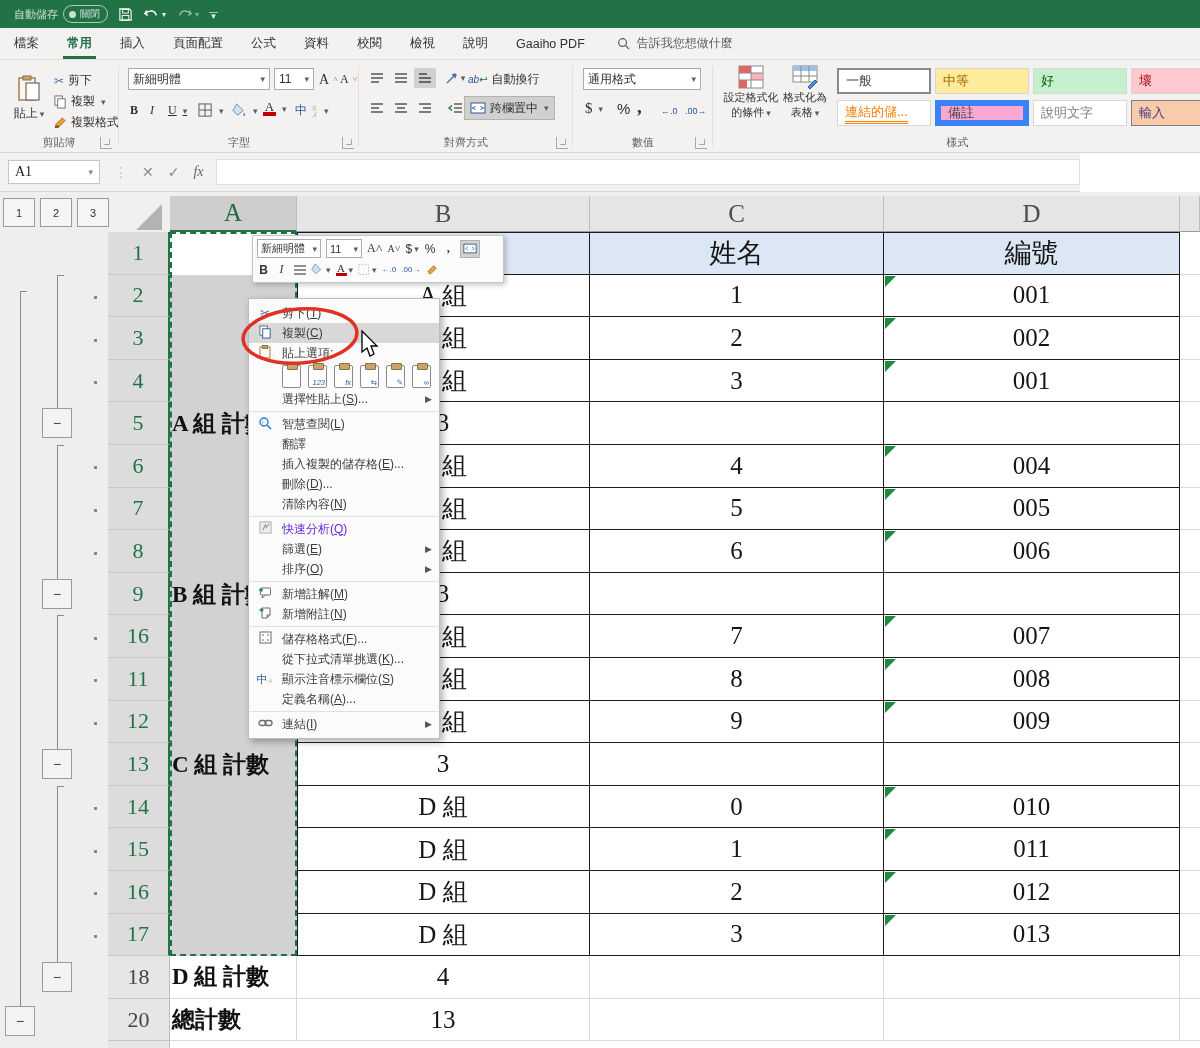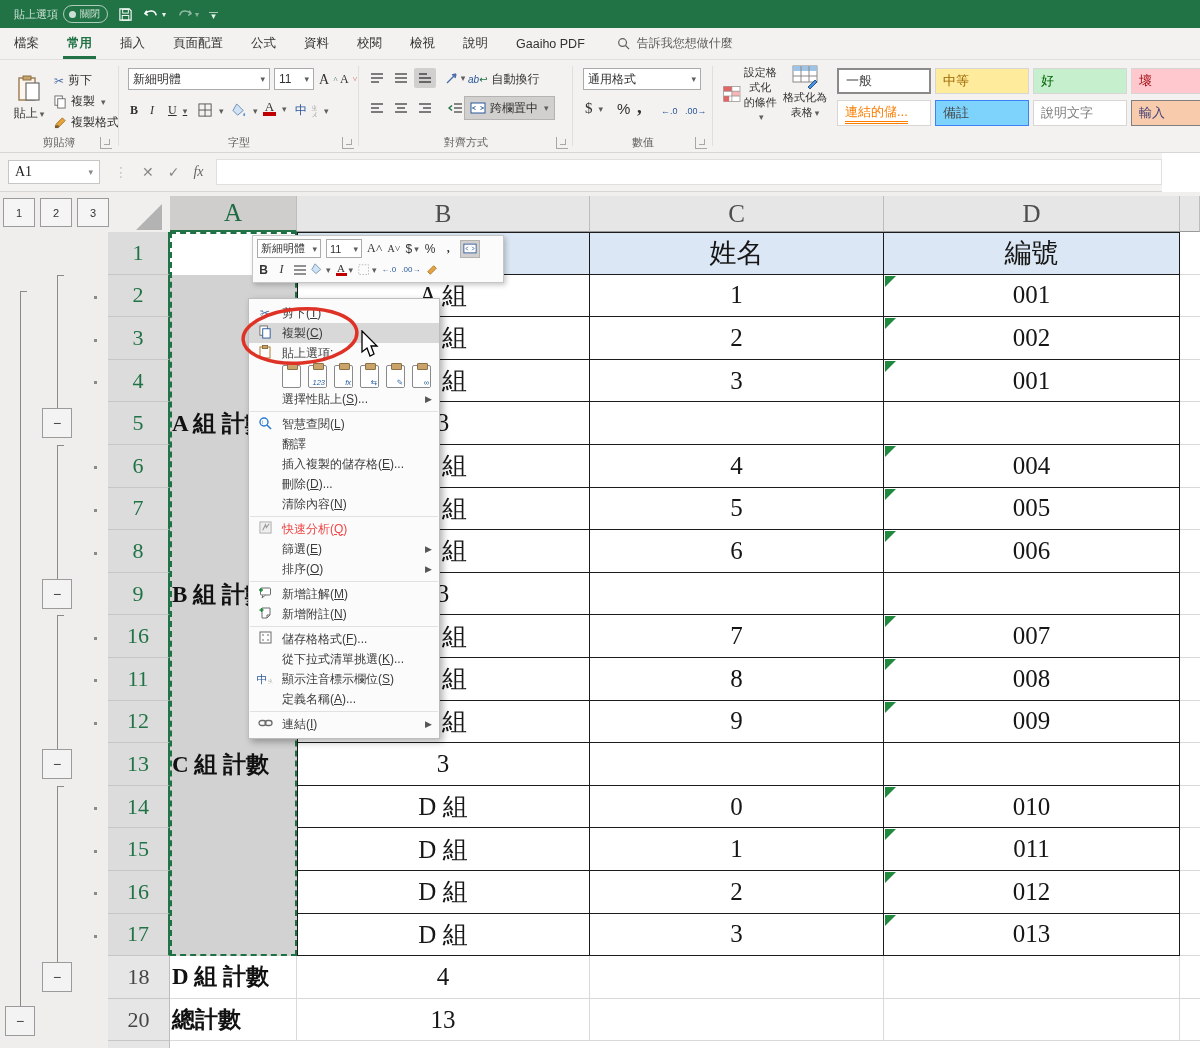--- a/index.html
+++ b/index.html
@@ -30,39 +30,39 @@
 .launcher{position:absolute;bottom:3px;width:12px;height:12px;border-left:1px solid #8a8886;border-bottom:1px solid #8a8886;opacity:.7}
 .launcher::after{content:"";position:absolute;right:2px;top:2px;width:5px;height:5px;border-right:1.5px solid #8a8886;border-bottom:1.5px solid #8a8886}
 .smallbtn{display:flex;align-items:center;gap:4px;height:21px;font-size:12px;color:#323130;white-space:nowrap}
 .dd::after{content:"▾";font-size:9px;color:#605e5c;margin-left:2px}
 .inputbox{background:#fff;border:1px solid #ababab;display:flex;align-items:center;padding:0 4px;height:22px;font-size:12px;color:#323130}
 .ic{display:inline-flex;align-items:center;justify-content:center}
 .albtn{width:22px;height:20px;display:flex;align-items:center;justify-content:center;border-radius:2px}
 .albtn.on{background:#d2d0ce}
 .stylecell{width:94px;height:26px;display:flex;align-items:center;padding-left:7px;font-size:13px;border:1px solid #d8d6d4;background:#fff}
 
-#fbar{left:0;top:153px;width:1162px;height:39px;background:#f3f2f1;display:flex;align-items:center;border-bottom:1px solid #d8d6d4}
+#fbar{left:0;top:153px;width:1080px;height:39px;background:#f3f2f1;display:flex;align-items:center;border-bottom:1px solid #d8d6d4}
 #namebox{margin-left:8px;width:92px;height:24px;background:#fff;border:1px solid #c8c6c4;display:flex;align-items:center;padding:0 6px;font-family:"Liberation Serif",serif;font-size:14px;color:#222;justify-content:space-between}
 #fxbtns{display:flex;align-items:center;gap:14px;margin-left:14px;color:#8a8886;font-size:14px}
 #finput{flex:1;height:26px;background:#fff;border:1px solid #e1dfdd;margin:0 0 0 12px}
 
 #sheet{left:0;top:192px;width:1200px;height:856px;background:#f0efee}
 #outline-panel{position:absolute;left:0;top:0;width:108px;height:856px;background:#efeeed}
 .lvlbox{position:absolute;width:32px;height:29px;border:1px solid #9b9b9b;background:#f5f5f5;display:flex;align-items:center;justify-content:center;font-size:11px;color:#333}
 .oline{position:absolute;background:#8a8a8a}
 .obtn{position:absolute;width:30px;height:30px;border:1px solid #9b9b9b;background:#f3f3f3;display:flex;align-items:center;justify-content:center;color:#444;font-size:14px;line-height:0}
 .odot{position:absolute;width:3px;height:3px;background:#8a8a8a}
 .colhdr{position:absolute;top:4px;height:36px;background:#e7e6e6;border-right:1px solid #bdbdbd;border-bottom:1px solid #999;display:flex;align-items:center;justify-content:center;font-family:"Liberation Serif","DejaVu Serif",serif;font-size:25px;color:#4d4d4d}
 #cells .cell{position:absolute;display:flex;align-items:center;justify-content:center;font-family:"Liberation Serif","DejaVu Serif",serif;font-size:25px;color:#161616;background:#fff}
 
 #ctxmenu{left:248px;top:298px;width:192px;background:#fbfbfb;border:1px solid #bdbdbd;box-shadow:3px 3px 7px rgba(0,0,0,.3);z-index:40;padding:4px 0}
 .mi{height:20px;display:flex;align-items:center;position:relative;padding-left:33px;font-size:12px;color:#3c3c3c;white-space:nowrap}
 .mi .micon{position:absolute;left:7px;width:18px;text-align:center}
 .mi.hl{background:#d8d8d8}
-.mi.dis{color:#ef4444}
+.mi.dis{color:#6d28d9}
 .mi .sub{position:absolute;right:7px;font-size:9px;color:#555}
 .msep{height:1px;background:#e1e1e1;margin:2px 1px}
 .pasterow{height:26px;display:flex;align-items:center;gap:7px;padding-left:33px}
 .clip{width:19px;height:23px;border:1px solid #8a8a8a;background:#fff;border-radius:2px;position:relative}
 .clip::before{content:"";position:absolute;left:4px;top:-3px;width:9px;height:5px;background:#c9a36a;border:1px solid #8a7147;border-radius:1px}
 .clip .ov{position:absolute;right:0;bottom:0;font-size:7.5px;color:#1f5c9e;background:#fff;line-height:1;padding:0 1px;font-style:italic}
 
 #minibar{left:252px;top:235px;width:252px;height:48px;background:#fbfbfb;border:1px solid #c6c6c6;box-shadow:2px 2px 5px rgba(0,0,0,.22);z-index:45;padding:2px 4px;display:flex;flex-direction:column;justify-content:space-around}
 .mrow{display:flex;align-items:center;gap:5px;height:21px}
 .mbox{background:#fff;border:1px solid #ababab;height:19px;display:flex;align-items:center;padding:0 3px;font-size:11px;color:#333}
@@ -75,21 +75,21 @@
 #annot{z-index:60;pointer-events:none}
 #cursor{z-index:70;pointer-events:none}
 u{text-decoration:underline}
 </style>
 </head>
 <body>
 
 <div class="abs" id="titlebar">
   <div id="qat">
     <span id="autosave">
-      <span>貼上選項</span>
+      <span>自動儲存</span>
       <span class="pill">
           <span class="dot"></span>
           <span>關閉</span>
         </span>
     </span>
     <span class="qbtn">
         <svg width="15" height="15" viewBox="0 0 16 16">
           <path d="M2 2h10l2 2v10H2z" fill="none" stroke="#fff" stroke-width="1.2"></path>
           <rect x="5" y="2.5" width="6" height="4" fill="none" stroke="#fff"></rect>
           <rect x="4.5" y="9" width="7" height="5" fill="none" stroke="#fff"></rect>
@@ -331,21 +331,21 @@
       </div>
     <div class="smallbtn abs" style="left:110px;top:40px;font-size:9px;color:#2b579a">
         <span>.00→</span>
       </div>
     <div class="gname">數值</div>
     <div class="launcher" style="left:120px"></div>
   </div>
   <div class="gsep" style="left:712px"></div>
 
   <div class="group" style="left:715px;width:485px">
-    <div class="abs" style="left:8px;top:5px;width:56px;display:flex;flex-direction:row;align-items:center;gap:1px;text-align:center;font-size:11px;color:#323130">
+    <div class="abs" style="left:8px;top:5px;width:56px;display:flex;flex-direction:column;align-items:center;gap:1px;text-align:center;font-size:11px;color:#323130">
       <svg width="26" height="24" viewBox="0 0 26 24">
           <rect x="1" y="1" width="24" height="22" fill="#fff" stroke="#8a8886"></rect>
           <rect x="1" y="1" width="12" height="7" fill="#e06666"></rect>
           <rect x="13" y="8" width="12" height="7" fill="#f4b6b6"></rect>
           <rect x="1" y="15" width="8" height="8" fill="#e06666"></rect>
           <line x1="13" y1="1" x2="13" y2="23" stroke="#8a8886"></line>
           <line x1="1" y1="8" x2="25" y2="8" stroke="#8a8886"></line>
           <line x1="1" y1="15" x2="25" y2="15" stroke="#8a8886"></line>
         </svg>
       <span><span>設定格式化</span><br><span class="dd">的條件</span></span>
@@ -364,24 +364,25 @@
     <div class="abs" style="left:122px;top:8px;display:grid;grid-template-columns:repeat(4,96px);grid-auto-rows:30px;gap:2px">
       <div class="stylecell" style="border:2px solid #8a8a8a">一般</div>
       <div class="stylecell" style="background:#ffeb9c;color:#9c6500">中等</div>
       <div class="stylecell" style="background:#c6efce;color:#006100">好</div>
       <div class="stylecell" style="background:#ffc7ce;color:#9c0006">
           <span>壞</span>
         </div>
       <div class="stylecell" style="color:#fa7d00">
           <span style="border-bottom:3px double #fa7d00">連結的儲...</span>
         </div>
-      <div class="stylecell" style="background:#7dd3fc;border:1px solid #3b82f6">備註</div>
+      <div class="stylecell" style="background:#f9a8d4;border:6px solid #3b82f6">備註</div>
       <div class="stylecell" style="color:#7f7f7f">說明文字</div>
       <div class="stylecell" style="background:#f8cbad;color:#3f3f76;border:1px solid #7f7f7f">輸入</div>
     </div>
+    <div class="gname">樣式</div>
   </div>
 </div>
 
 <div class="abs" id="fbar">
   <div id="namebox">
       <span>A1</span>
       <span style="font-size:9px;color:#888">▾</span>
     </div>
   <div id="fxbtns">
     <span style="color:#c8c6c4">⋮</span>

